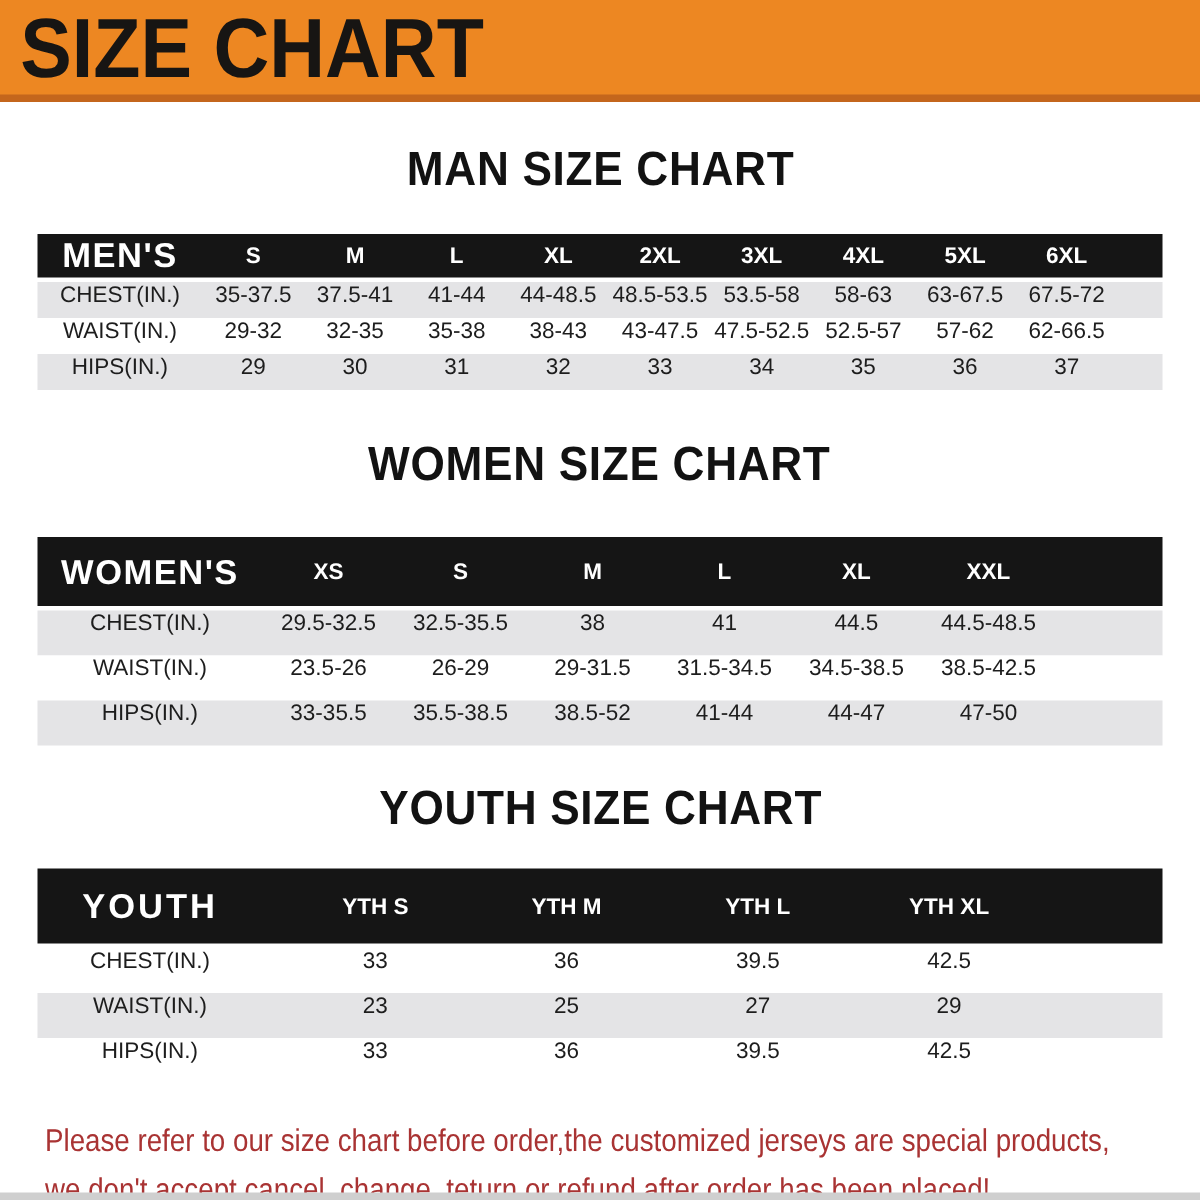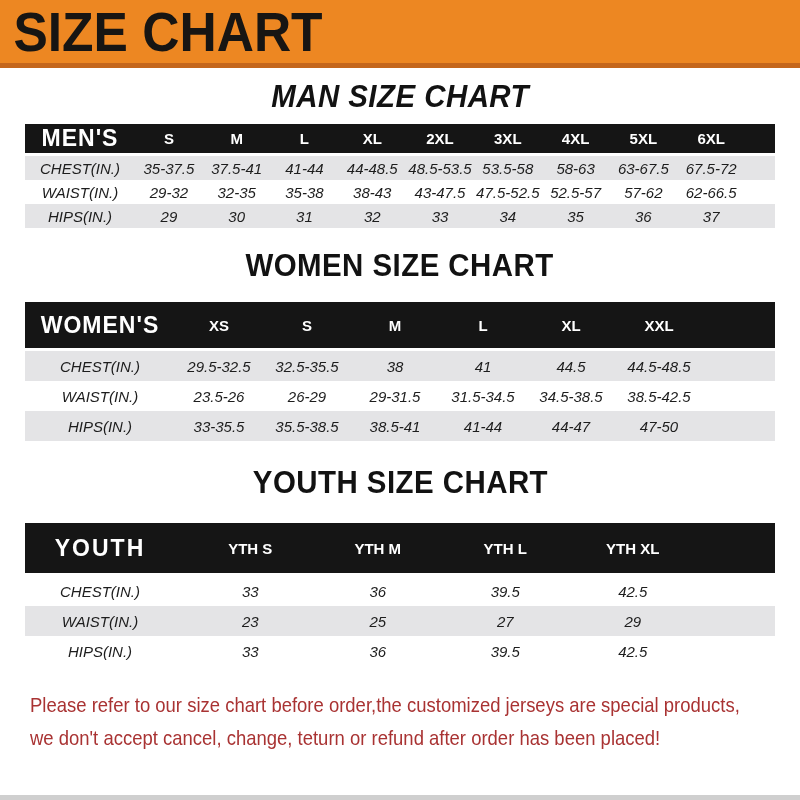--- a/index.html
+++ b/index.html
@@ -34,33 +34,33 @@
     display: flex; align-items: center; justify-content: center;
   }
   .section-heading span {
     font-size: 32px;
     font-weight: bold;
     color: #121212;
     letter-spacing: 0.5px;
     transform: scaleX(0.92);
     white-space: nowrap;
   }
-  .heading-men   { height: 56px; font-style: italic; }
-  .heading-women { height: 74px; }
+  .heading-men   { height: 88px; }
+  .heading-women { height: 98px; }
   .heading-youth { height: 82px; }
 
   
   .size-table { margin: 0 25px; width: 750px; }
   .t-head {
     background: var(--header-bar, #151515);
     color: #ffffff;
     display: flex; align-items: center;
     margin-bottom: 3px;
   }
-  .t-row { display: flex; align-items: center; background: #ffffff; font-style: italic; }
+  .t-row { display: flex; align-items: flex-start; background: #ffffff; }
   .t-row.shaded { background: var(--row-shade, #E4E4E6); }
 
   .label-cell { flex: 0 0 auto; text-align: center; }
   .data-cell  { flex: 1 1 0; text-align: center; }
 
   .t-head .label-cell {
     font-weight: bold;
     font-size: 23px;
     letter-spacing: 1px;
     white-space: nowrap;
@@ -198,21 +198,21 @@
       <div class="data-cell">26-29</div>
       <div class="data-cell">29-31.5</div>
       <div class="data-cell">31.5-34.5</div>
       <div class="data-cell">34.5-38.5</div>
       <div class="data-cell">38.5-42.5</div>
     </div>
     <div class="t-row shaded">
       <div class="label-cell">HIPS(IN.)</div>
       <div class="data-cell">33-35.5</div>
       <div class="data-cell">35.5-38.5</div>
-      <div class="data-cell">38.5-41</div>
+      <div class="data-cell">38.5-52</div>
       <div class="data-cell">41-44</div>
       <div class="data-cell">44-47</div>
       <div class="data-cell">47-50</div>
     </div>
   </div>
 
 <div class="section-heading heading-youth">
   <span>YOUTH SIZE CHART</span>
 </div>
 <div class="size-table youth">

